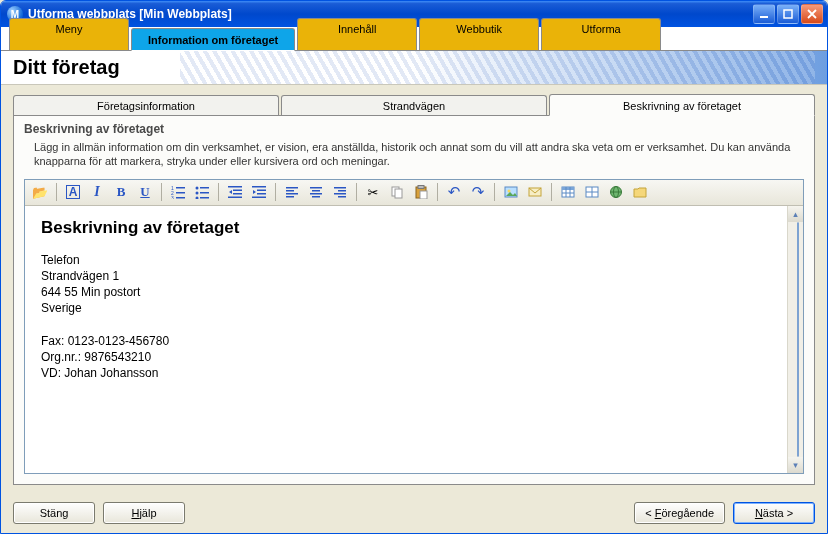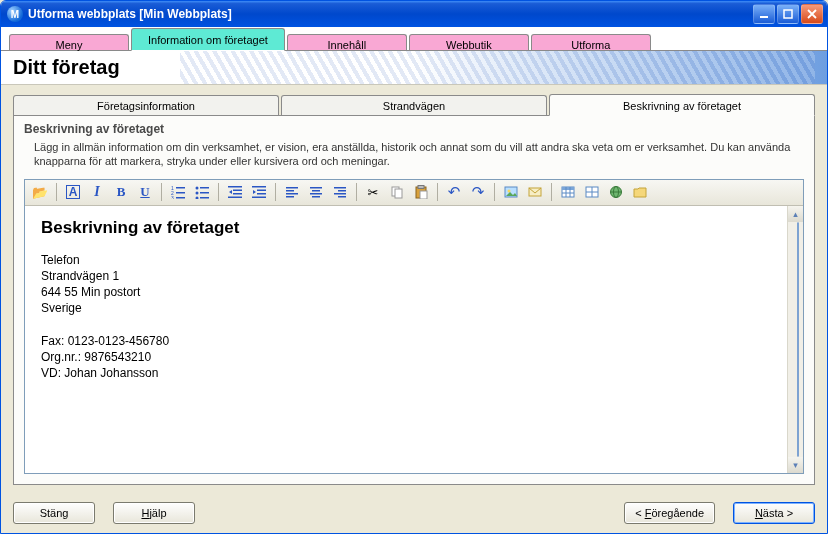--- a/index.html
+++ b/index.html
@@ -9,22 +9,22 @@
   .window { width: 828px; height: 534px; background: #ece9d8; border: 1px solid #0053e1; border-radius: 6px 6px 0 0; overflow: hidden; position: relative; }
 
   .titlebar { height: 26px; background: linear-gradient(to bottom, #3e8cf7 0%, #1a5cd6 10%, #0048cc 50%, #0053e1 100%); display: flex; align-items: center; padding: 0 4px 0 6px; color: #fff; font-weight: bold; font-size: 12px; }
   .titlebar .appicon { width: 16px; height: 16px; background: radial-gradient(circle at 30% 30%, #9fd0ff, #1168d8 70%); border-radius: 50%; margin-right: 5px; display:flex;align-items:center;justify-content:center; color:#fff; font-size:10px; font-weight:bold;}
   .titlebar .title { flex: 1; }
   .titlebar .ctlbtn { width: 22px; height: 20px; margin-left: 2px; border-radius: 3px; display: flex; align-items: center; justify-content: center; font-weight: bold; font-size: 11px; border: 1px solid #fff3; cursor: pointer; }
   .titlebar .ctlbtn.min, .titlebar .ctlbtn.max { background: linear-gradient(to bottom,#7ab0f8,#1a5cd6); color:#fff; }
   .titlebar .ctlbtn.close { background: linear-gradient(to bottom,#f79a7a,#d64a1a); color:#fff; }
 
   .maintabs { height: 24px; display: flex; align-items: flex-end; background: #fff; padding-left: 8px; border-bottom: 1px solid #8a8a8a; }
-  .maintabs .tab { height: 16px; line-height: 20px; padding: 0 16px; font-size: 11px; color: #000; background: #f9a8d4; border: 1px solid #8a8a8a; border-bottom: none; border-radius: 3px 3px 0 0; margin-right: 2px; cursor: pointer; min-width: 120px; text-align: center; position: relative; }
-  .maintabs .tab.active { height: 23px; line-height: 23px; background: #5eead4; font-weight: normal; z-index: 2; margin-bottom: -1px; border-bottom: 1px solid #fff; }
+  .maintabs .tab { height: 32px; line-height: 20px; padding: 0 16px; font-size: 11px; color: #000; background: #eab308; border: 1px solid #8a8a8a; border-bottom: none; border-radius: 3px 3px 0 0; margin-right: 2px; cursor: pointer; min-width: 120px; text-align: center; position: relative; }
+  .maintabs .tab.active { height: 23px; line-height: 23px; background: #0ea5e9; font-weight: bold; z-index: 2; margin-bottom: -1px; border-bottom: 1px solid #fff; }
 
   .header { height: 34px; background: #fff linear-gradient(to right, #fff 50%, #6e9ee0 100%); display: flex; align-items: center; padding: 0 12px; border-bottom: 1px solid #c9c7ba; }
   .header h1 { margin: 0; font-size: 20px; font-weight: bold; color: #000; font-family: Arial, sans-serif; }
   .header .decor { flex:1; height:100%; background: repeating-linear-gradient(60deg, rgba(255,255,255,0.3) 0 4px, rgba(120,150,210,0.3) 4px 8px); margin-left: 60px; opacity:.7;}
 
   .body { padding: 8px 12px 8px 12px; background: #ece9d8; height: calc(100% - 26px - 24px - 34px - 40px); }
 
   .subtabs { height: 22px; display: flex; align-items: flex-end; margin-bottom: 0; }
   .subtabs .stab { flex: 1; height: 20px; line-height: 20px; text-align: center; font-size: 11px; background: #f2f2ee; border: 1px solid #8a8a8a; border-bottom: none; border-radius: 3px 3px 0 0; margin-right: 2px; cursor: pointer; }
   .subtabs .stab:last-child { margin-right: 0; }
@@ -42,21 +42,21 @@
   .editor-body { flex: 1; position: relative; overflow: hidden; display: flex; }
   .editor-content { flex: 1; padding: 12px 16px; font-family: Verdana, Arial, sans-serif; font-size: 12px; color: #000; overflow-y: auto; }
   .editor-content h2 { font-family: Verdana, Arial, sans-serif; font-size: 17px; font-weight: bold; margin: 0 0 14px 0; }
   .editor-content p { margin: 0; line-height: 1.35; }
 
   .vscroll { width: 16px; background: #f1efe7; border-left: 1px solid #d9d7cb; display: flex; flex-direction: column; align-items: center; }
   .vscroll .arrow { height: 16px; width: 100%; background: linear-gradient(to bottom,#f5f4ee,#dcdacf); display:flex; align-items:center; justify-content:center; font-size:9px; color:#5b7fb6; cursor: pointer; }
   .vscroll .track { flex: 1; background: #f4f2e9; position: relative; }
   .vscroll .thumb { position:absolute; top:0; left:1px; right:1px; height: 100%; background: linear-gradient(to right,#cfe0f7,#a9c5ea); border:1px solid #7ea3d2; border-radius:2px;}
 
-  .footer { position: absolute; left: 0; right: 0; bottom: 0; height: 40px; background: #ece9d8; display: flex; align-items: center; padding: 0 12px; gap: 18px; }
+  .footer { position: absolute; left: 0; right: 0; bottom: 0; height: 40px; background: #ece9d8; display: flex; align-items: center; padding: 0 12px; gap: 8px; }
   .footer .spacer { flex: 1; }
   .wbtn { height: 22px; min-width: 82px; padding: 0 10px; background: linear-gradient(to bottom,#fefefe,#e8e6da); border: 1px solid #7a7a6e; border-radius: 3px; font-size: 11px; cursor: pointer; display:flex; align-items:center; justify-content:center; box-shadow: 0 0 0 1px #fff inset; }
   .wbtn.default { border: 1px solid #0053e1; box-shadow: 0 0 0 1px #7bb1ff inset; }
   .wbtn .ul { text-decoration: underline; }
 
   svg { display: block; }
 </style>
 </head>
 <body>
 

